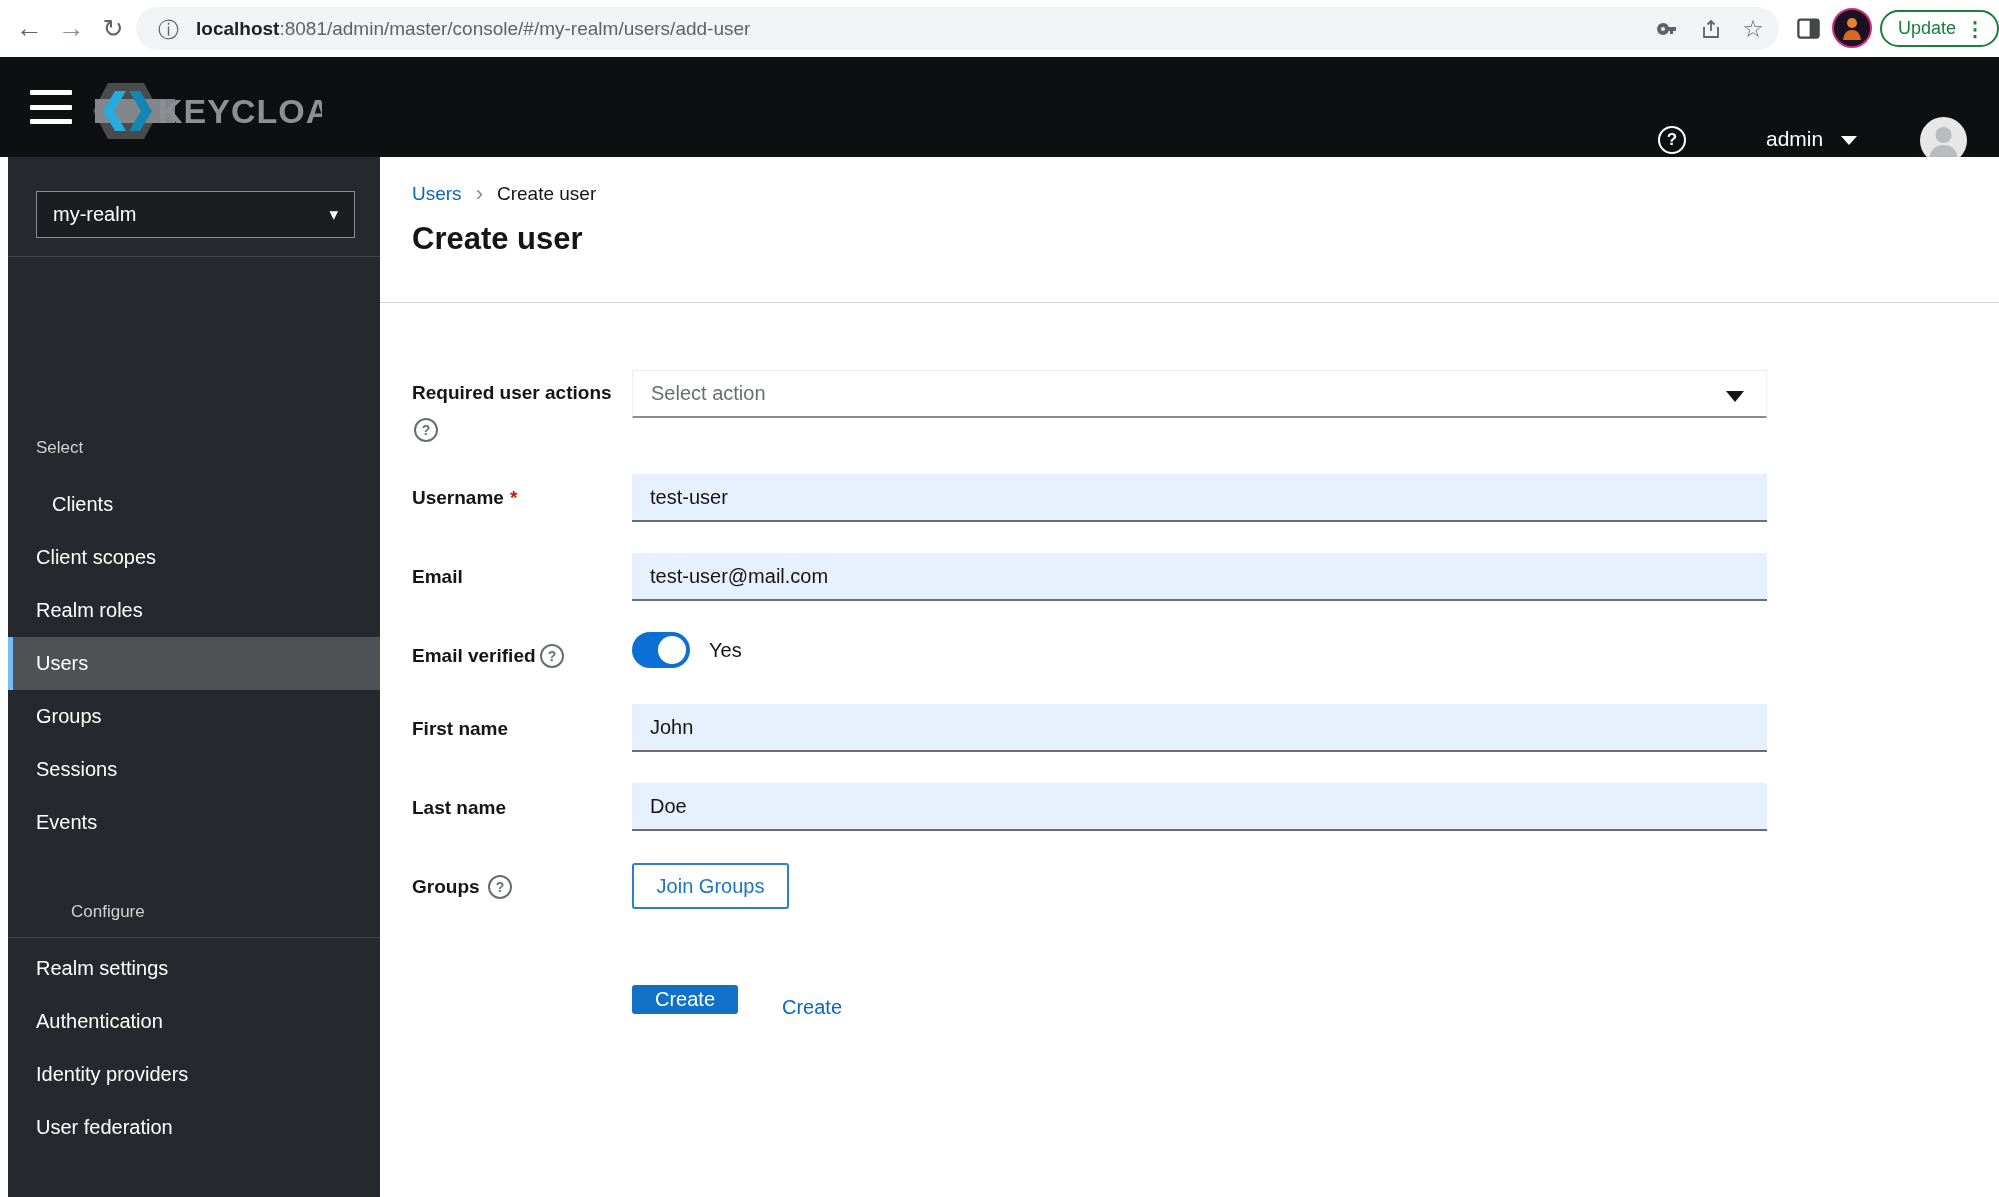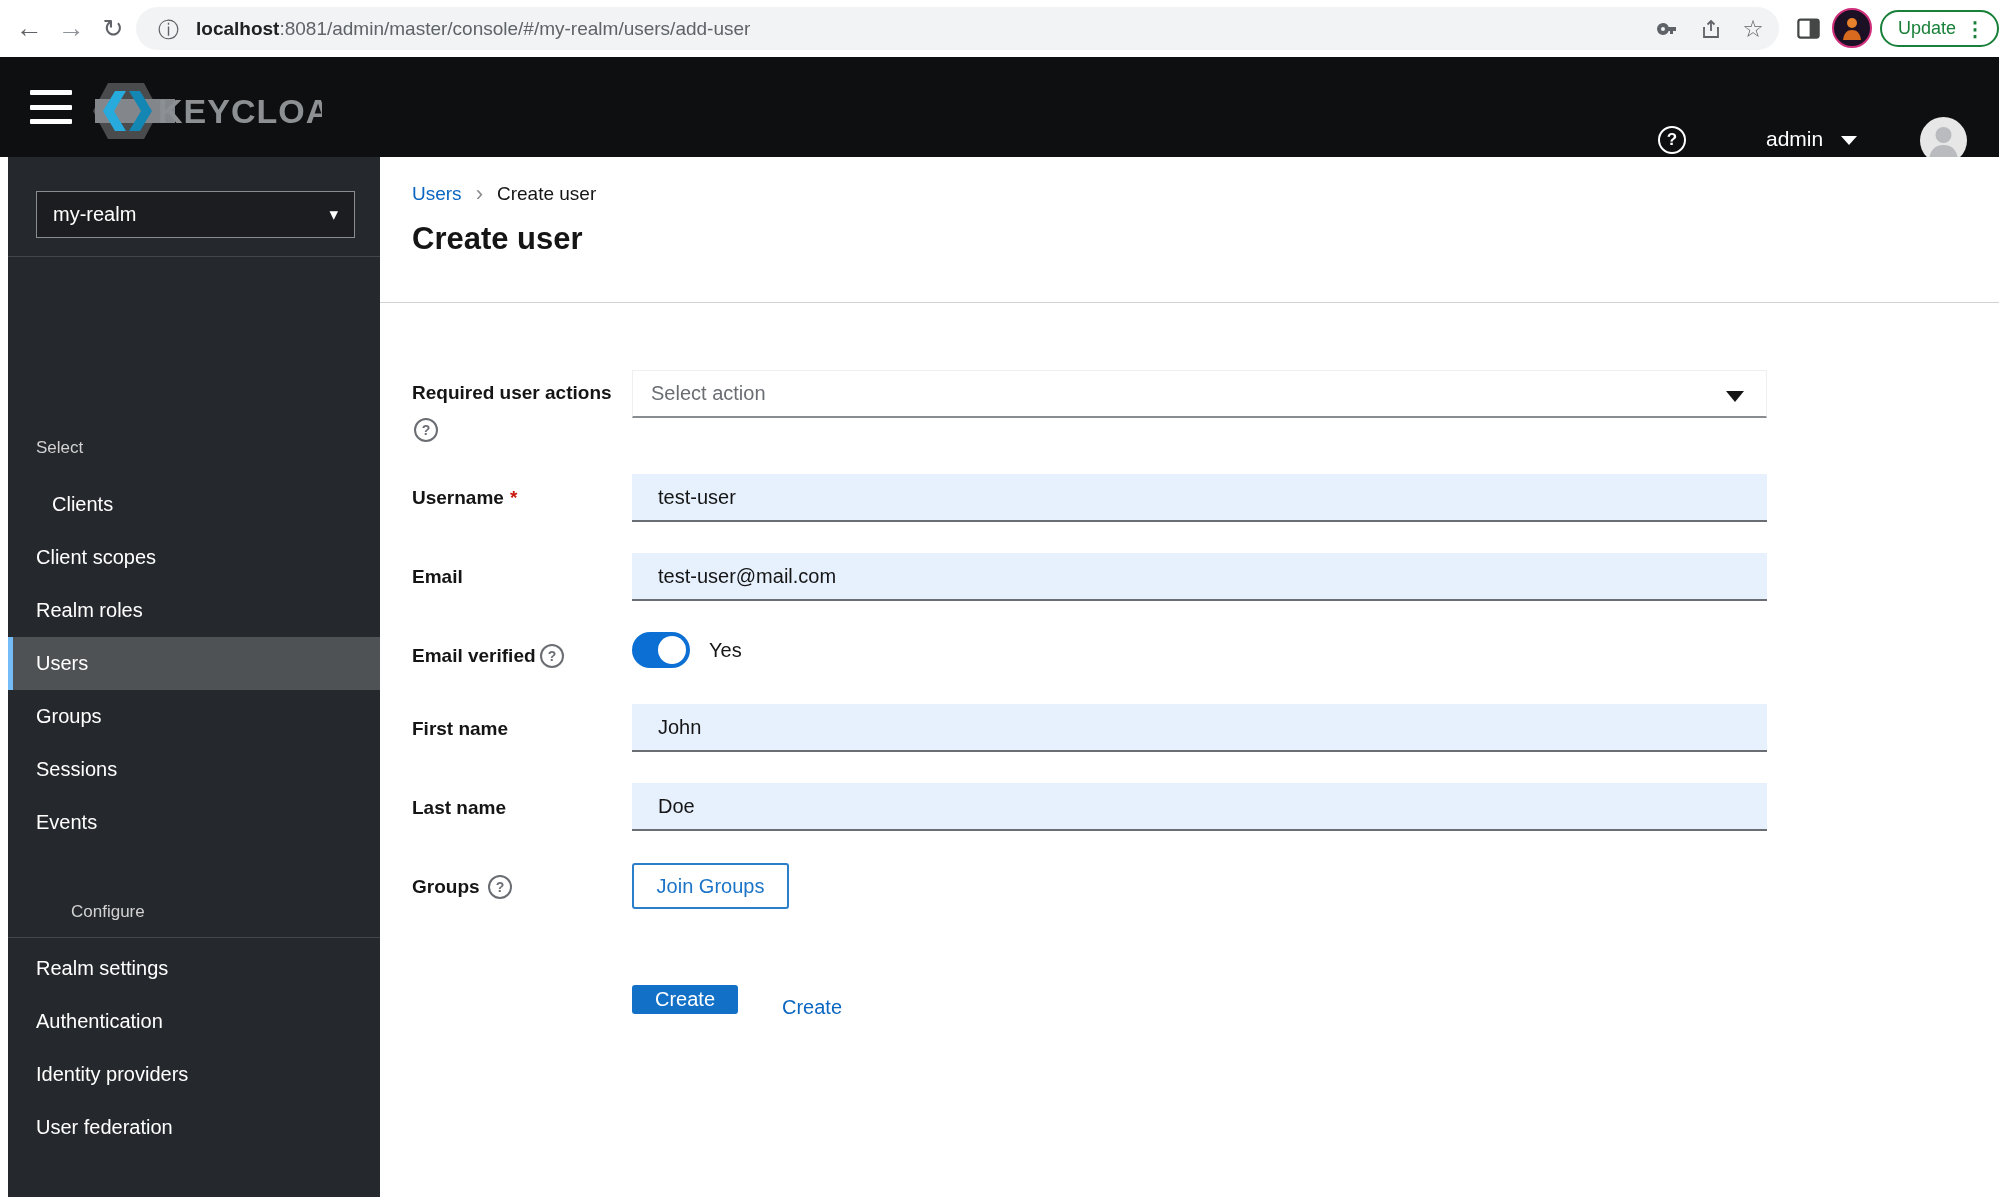--- a/index.html
+++ b/index.html
@@ -64,21 +64,21 @@
 
   .pf-select { position:absolute; left:252px; width:1135px; height:48px; background:#fff;
                border:1px solid #efefef; border-bottom:2px solid #8a8d90; display:flex; align-items:center;
                padding:0 18px; cursor:pointer; }
   .pf-select .ph { color:#6a6e73; font-size:20px; }
   .sel-caret { position:absolute; right:22px; top:20px; width:0; height:0;
                border-left:9px solid transparent; border-right:9px solid transparent; border-top:11px solid #151515; }
 
   .pf-input { position:absolute; left:252px; width:1135px; height:48px; background:#e7f1fe; border:none;
               border-bottom:2px solid #6a6e73; font-family:"Liberation Sans", sans-serif; font-size:20px; color:#151515;
-              padding:0 26px; outline:none; }
+              padding:0 18px; outline:none; }
 
   .toggle { position:absolute; left:252px; width:58px; height:36px; border-radius:18px; background:#0b6fd4; cursor:pointer; }
   .toggle .knob { position:absolute; right:4px; top:4px; width:28px; height:28px; border-radius:50%; background:#fff; }
   .toggle-lbl { position:absolute; left:329px; font-size:20px; color:#151515; }
 
   .btn-secondary { position:absolute; left:252px; width:157px; height:46px; background:#fff; border:2px solid #2b7fca;
                    border-radius:3px; color:#1b74c8; font-size:20px; display:flex; align-items:center; justify-content:center; cursor:pointer; }
   .btn-primary { position:absolute; left:252px; width:106px; height:29px; background:#1271c7; border:none; border-radius:3px;
                  color:#fff; font-size:20px; display:flex; align-items:center; justify-content:center; cursor:pointer; }
   .link-cancel { position:absolute; left:402px; font-size:20px; color:#0b66c2; cursor:pointer; }

